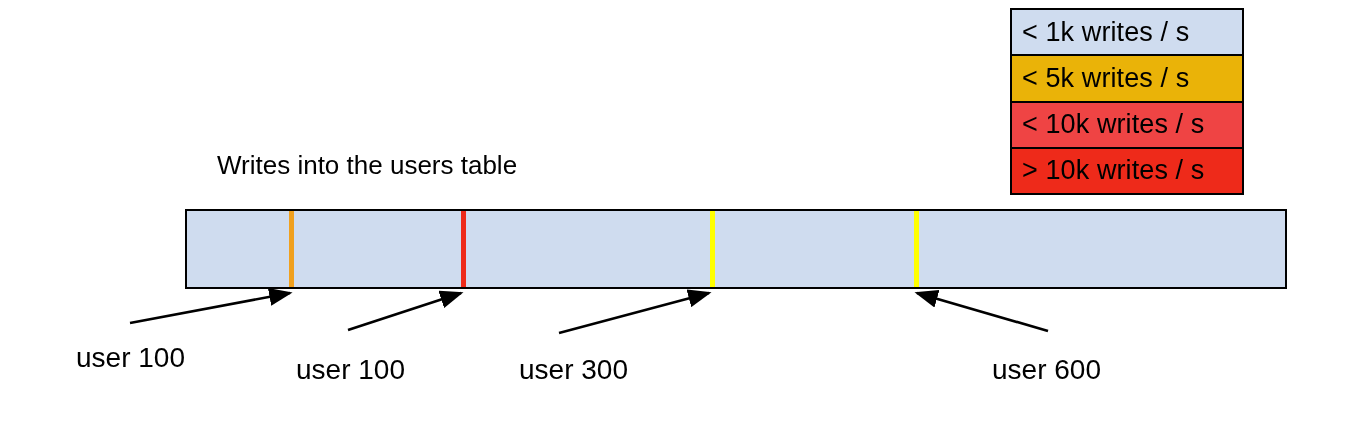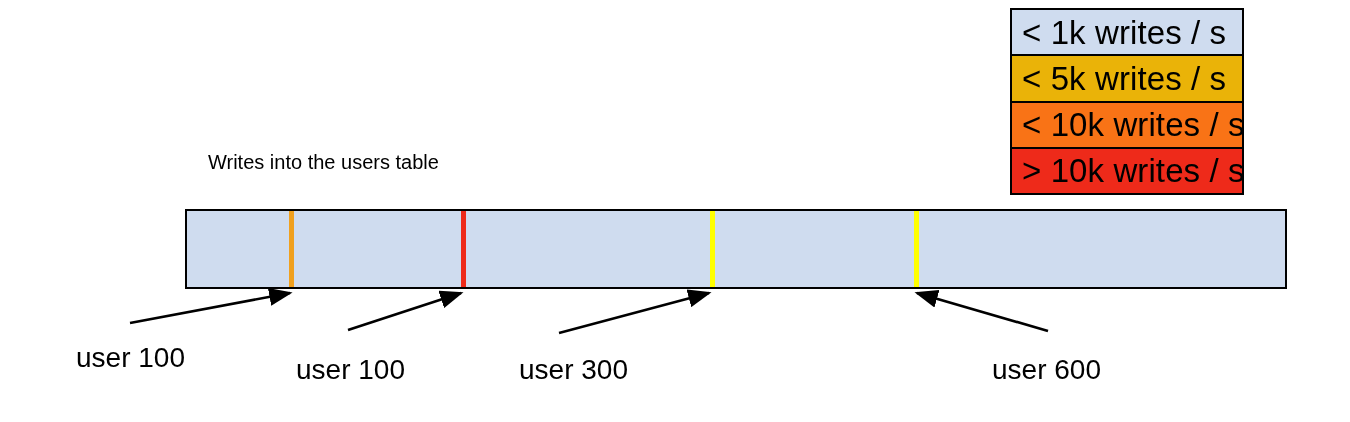--- a/index.html
+++ b/index.html
@@ -31,32 +31,32 @@
   .legend-row {
     flex: 1 1 0;
     box-sizing: border-box;
     display: flex;
     align-items: center;
     padding-left: 10px;
     border-bottom: 2px solid #000000;
   }
   .legend-row:last-child { border-bottom: none; }
   .legend-label {
-    font-size: 33px;
+    font-size: 27px;
     line-height: 1;
     letter-spacing: 0.1px;
     white-space: nowrap;
   }
 
   
   #chart-title {
     position: absolute;
-    left: 208px;
+    left: 217px;
     top: 152px;
-    font-size: 20px;
+    font-size: 26px;
     line-height: 1;
     white-space: nowrap;
   }
 
   
   #writes-bar {
     position: absolute;
     left: 185px;
     top: 209px;
     width: 1102px;
@@ -94,21 +94,21 @@
 </head>
 <body>
 
 <div id="legend">
   <div class="legend-row" style="background:#cfdcef;">
     <span class="legend-label">&lt; 1k writes / s</span>
   </div>
   <div class="legend-row" style="background:#eab308;">
     <span class="legend-label">&lt; 5k writes / s</span>
   </div>
-  <div class="legend-row" style="background:#f97316;">
+  <div class="legend-row" style="background:#ef4444;">
     <span class="legend-label">&lt; 10k writes / s</span>
   </div>
   <div class="legend-row" style="background:#ee2a1a;">
     <span class="legend-label">&gt; 10k writes / s</span>
   </div>
 </div>
 
 <div id="chart-title">Writes into the users table</div>
 
 <div id="writes-bar">

